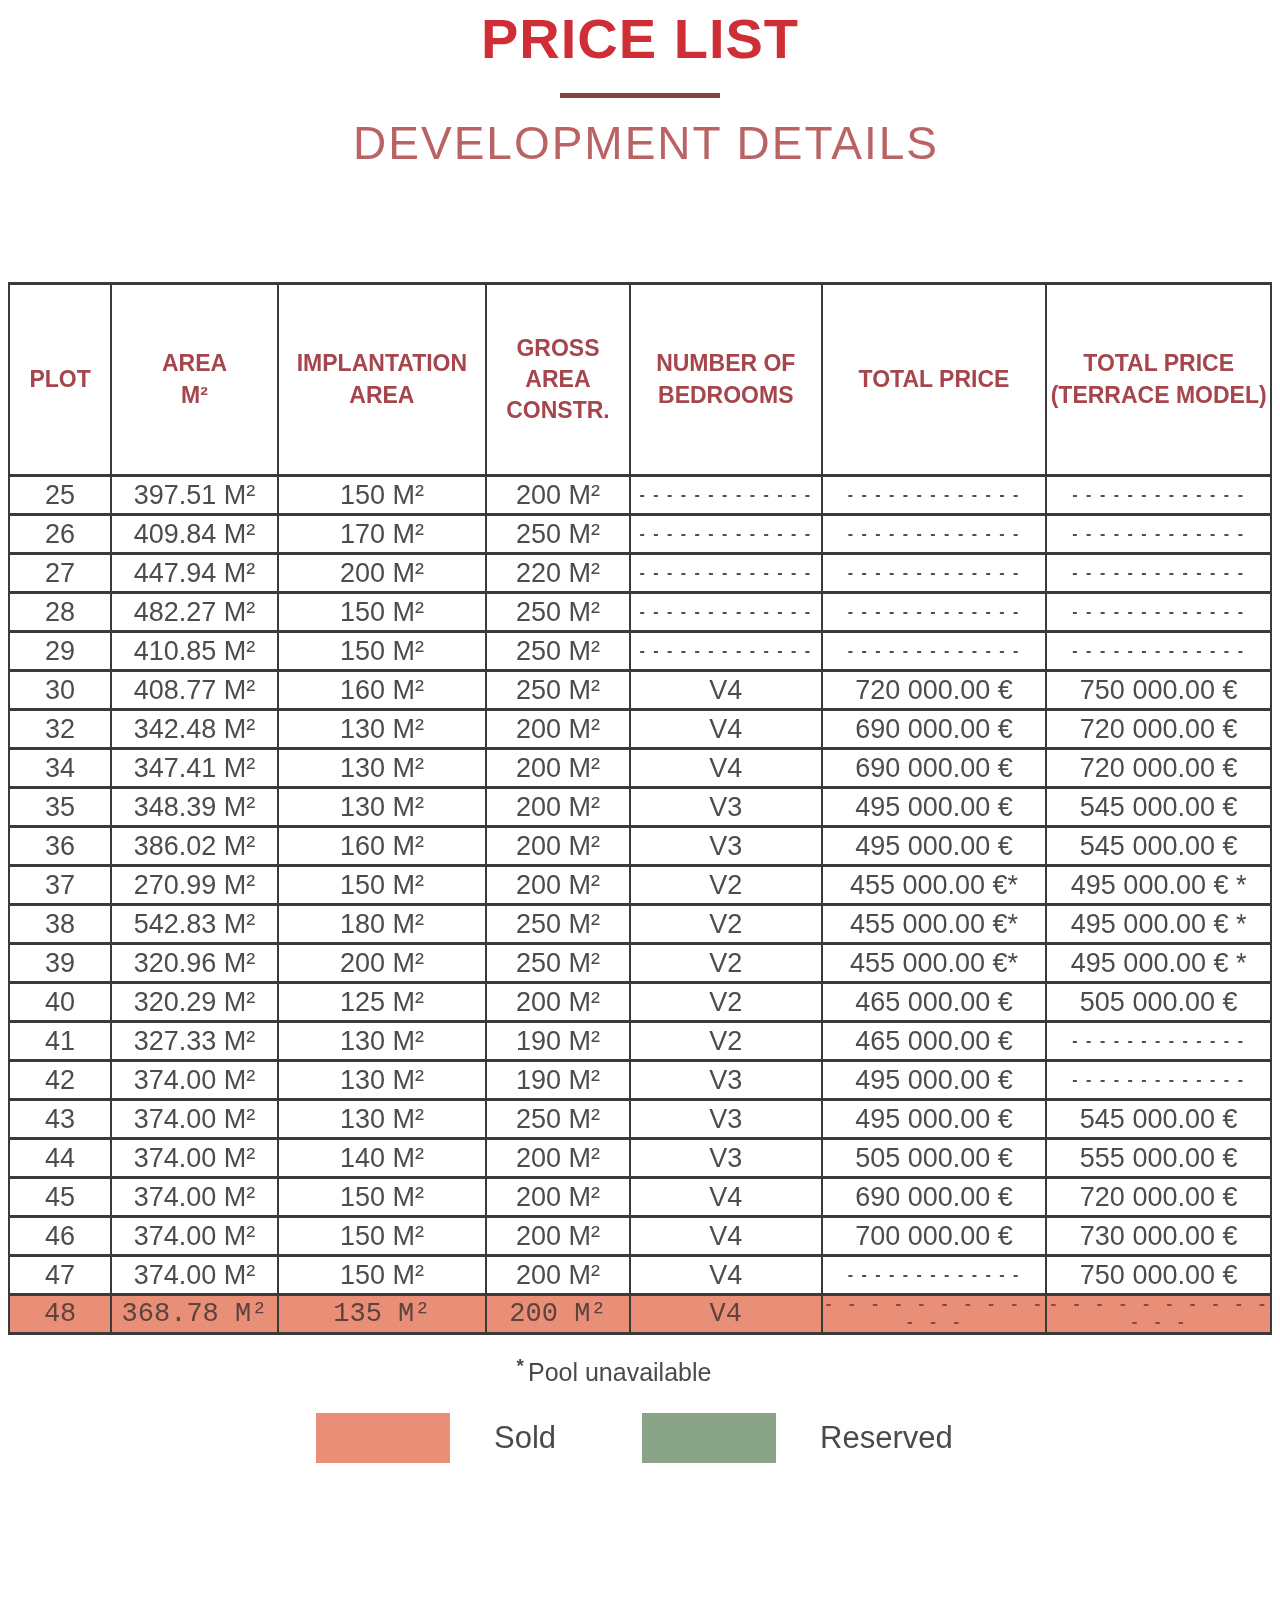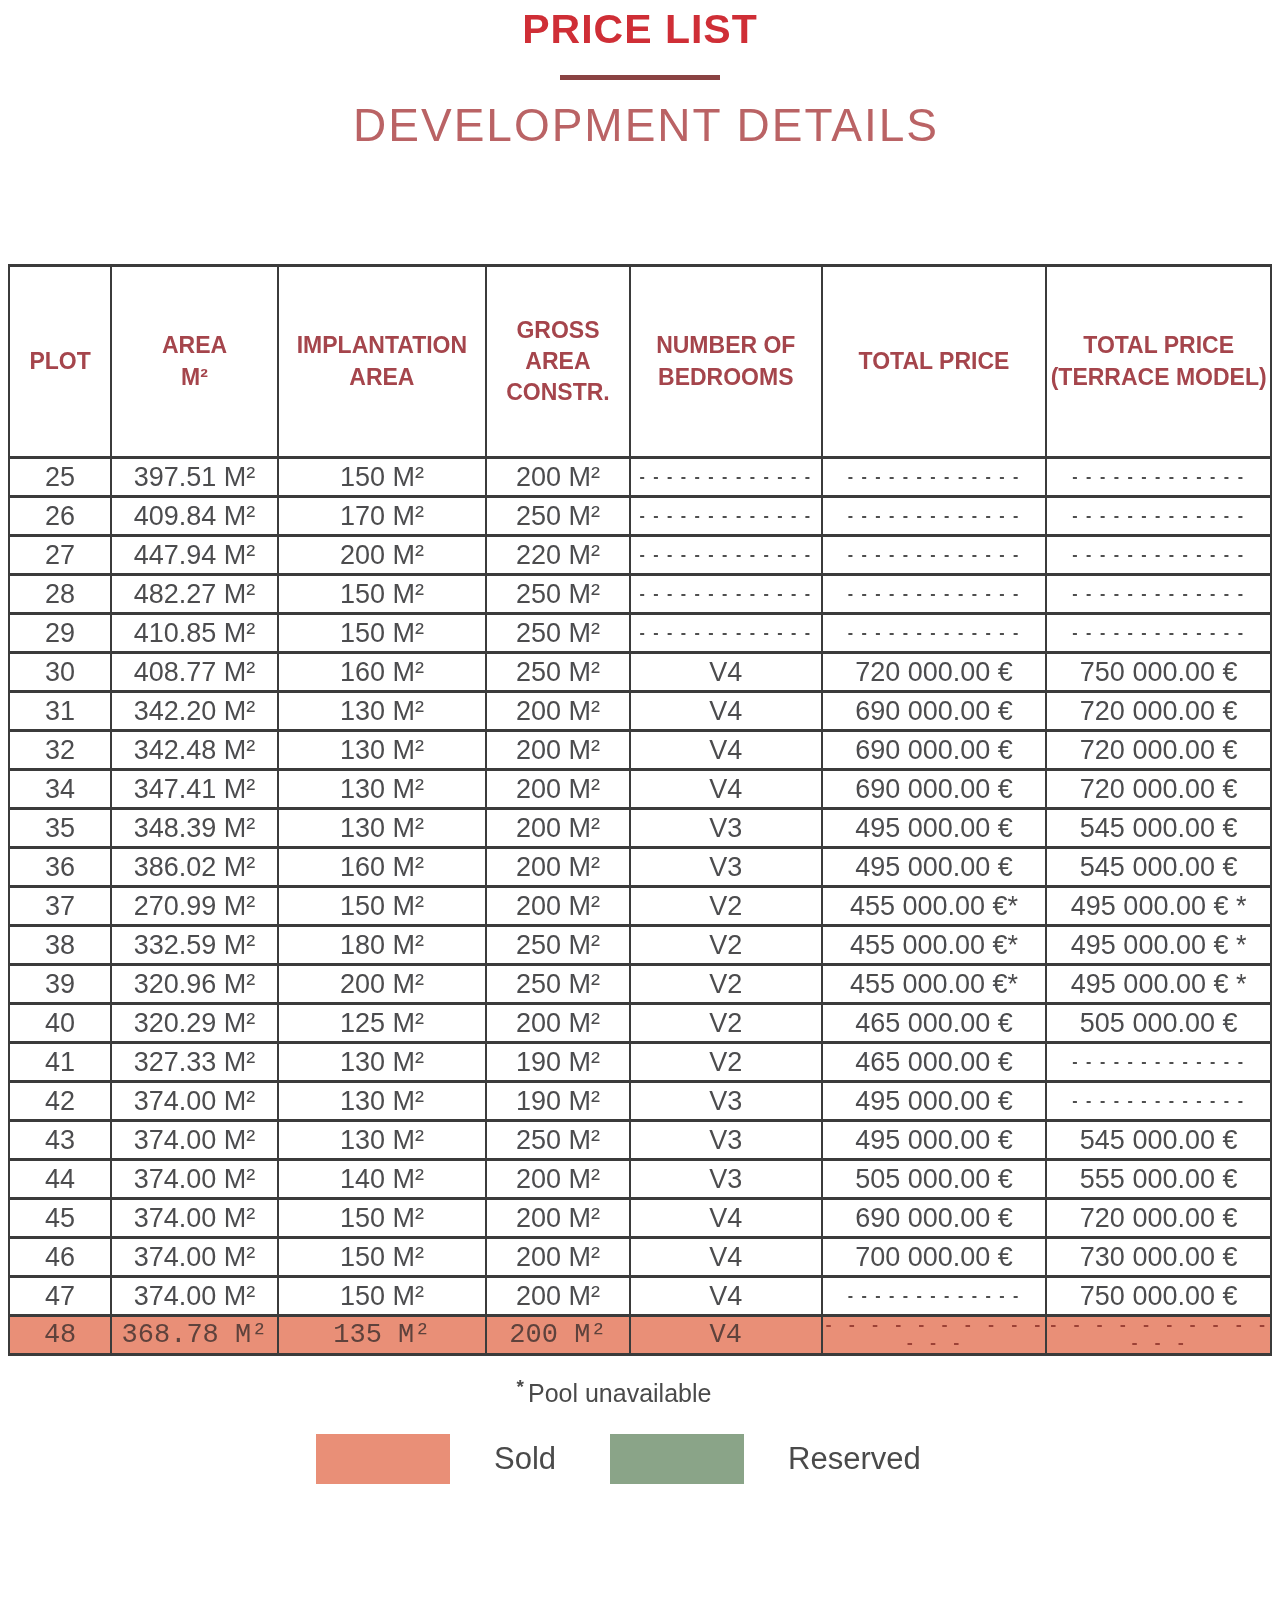--- a/index.html
+++ b/index.html
@@ -19,21 +19,21 @@
   body{
     height:1597px;
     background:#ffffff;
     font-family:"Liberation Sans", sans-serif;
     color:var(--cell_text);
     overflow:hidden;
   }
   .page-title{
     text-align:center;
     margin-top:6px;
-    font-size:41px;
+    font-size:56px;
     font-weight:700;
     letter-spacing:1px;
     color:var(--title_red);
   }
   .title-divider{
     width:160px;
     height:5px;
     background:var(--divider_red);
     margin:22px auto 0 auto;
   }
@@ -110,21 +110,21 @@
   .legend{
     display:flex;
     align-items:center;
     margin:26px 0 0 316px;
   }
   .legend-item{
     display:flex;
     align-items:center;
   }
   .legend-item + .legend-item{
-    margin-left:54px;
+    margin-left:86px;
   }
   .swatch{
     display:inline-block;
     width:134px;
     height:50px;
   }
   .legend-label{
     margin-left:44px;
     font-size:31px;
     color:#4a4a4a;
@@ -217,29 +217,20 @@
         <tr>
           <td>30</td>
           <td>408.77 M²</td>
           <td>160 M²</td>
           <td>250 M²</td>
           <td>V4</td>
           <td>720 000.00 €</td>
           <td>750 000.00 €</td>
         </tr>
         <tr>
-          <td>31</td>
-          <td>342.20 M²</td>
-          <td>130 M²</td>
-          <td>200 M²</td>
-          <td>V4</td>
-          <td>690 000.00 €</td>
-          <td>720 000.00 €</td>
-        </tr>
-        <tr>
           <td>32</td>
           <td>342.48 M²</td>
           <td>130 M²</td>
           <td>200 M²</td>
           <td>V4</td>
           <td>690 000.00 €</td>
           <td>720 000.00 €</td>
         </tr>
         <tr>
           <td>34</td>
@@ -272,21 +263,21 @@
           <td>37</td>
           <td>270.99 M²</td>
           <td>150 M²</td>
           <td>200 M²</td>
           <td>V2</td>
           <td>455 000.00 €*</td>
           <td>495 000.00 € *</td>
         </tr>
         <tr>
           <td>38</td>
-          <td>332.59 M²</td>
+          <td>542.83 M²</td>
           <td>180 M²</td>
           <td>250 M²</td>
           <td>V2</td>
           <td>455 000.00 €*</td>
           <td>495 000.00 € *</td>
         </tr>
         <tr>
           <td>39</td>
           <td>320.96 M²</td>
           <td>200 M²</td>

